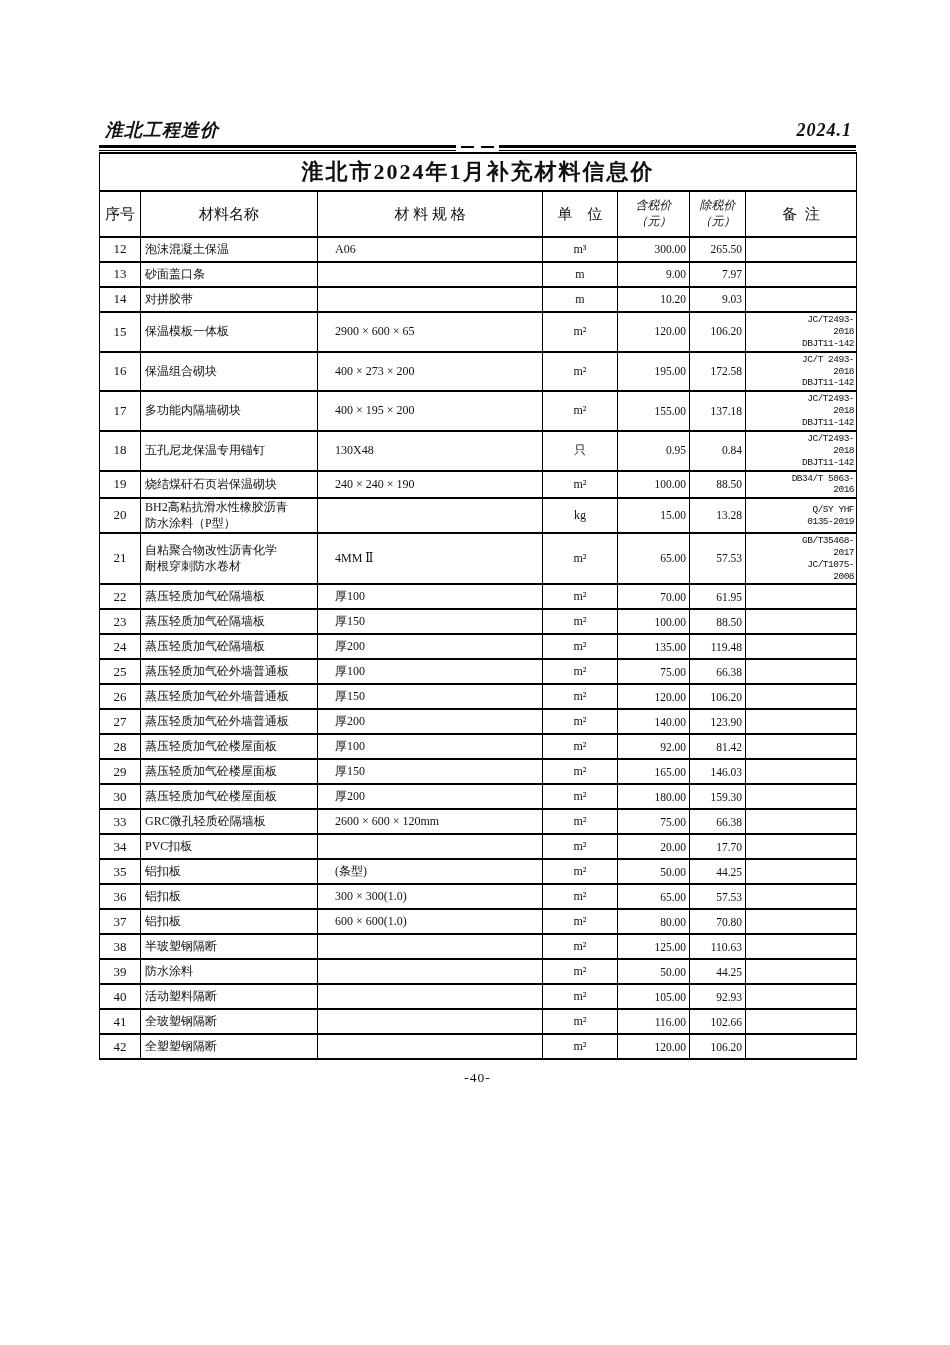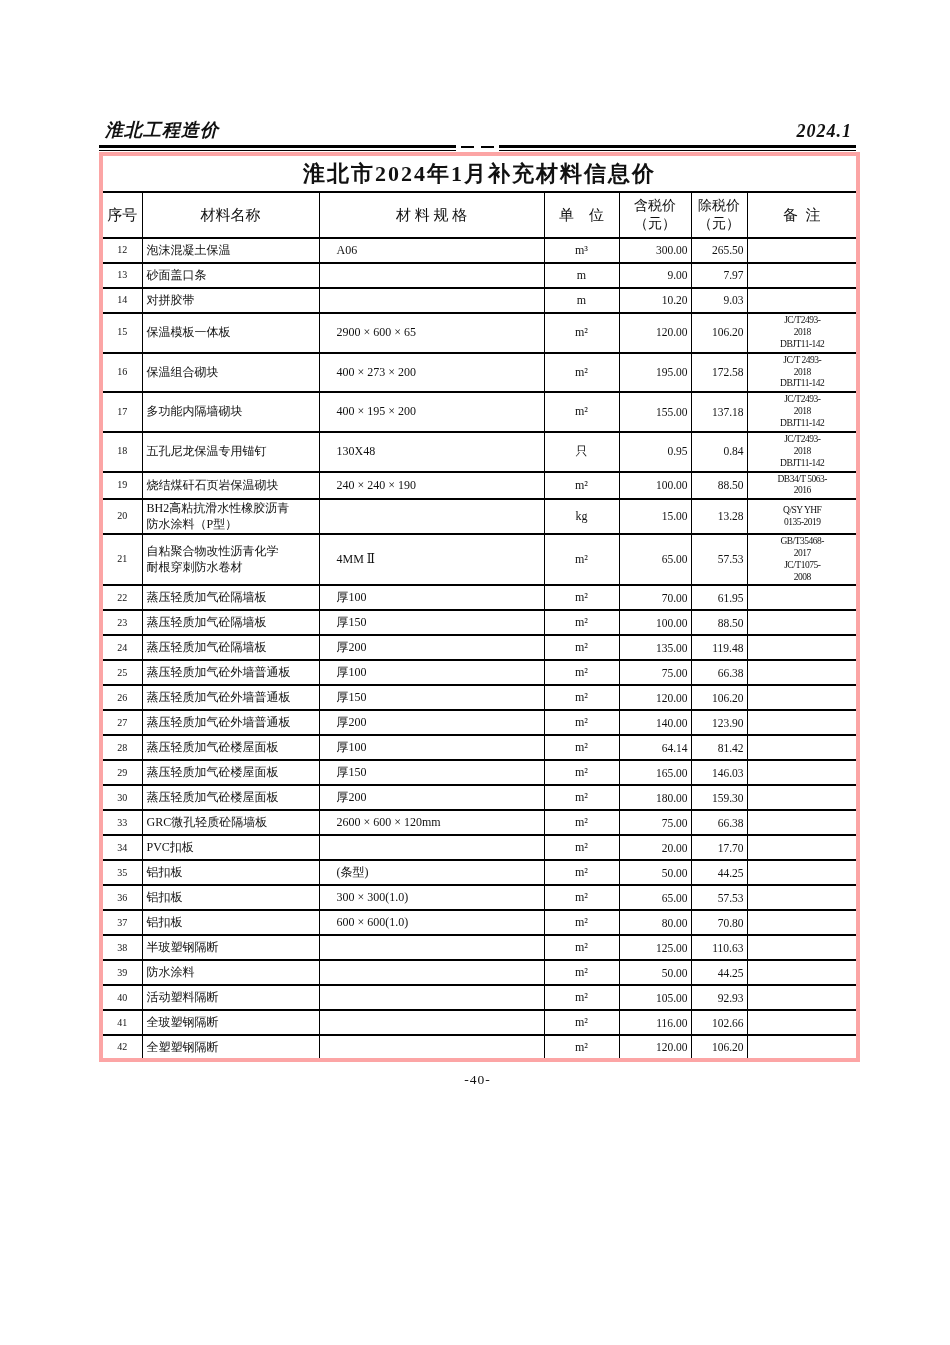--- a/index.html
+++ b/index.html
@@ -13,21 +13,21 @@
   }
   .page {
     position: absolute;
     left: 99px; top: 118px;
     width: 757px;
   }
   
   .masthead {
     display: flex;
     justify-content: space-between;
-    align-items: flex-end;
+    align-items: center;
     padding: 0 4px 2px 6px;
   }
   .mast-left, .mast-right {
     font-size: 18px;
     font-weight: bold;
     font-style: italic;
     letter-spacing: 1px;
   }
   
   .rule { display: flex; align-items: center; height: 7px; }
@@ -37,21 +37,21 @@
     border-bottom: 1px solid #000;
   }
   .rule-dashes { display: flex; gap: 7px; padding: 0 5px; margin-top: -2px; }
   .rule-dashes i { display: block; width: 13px; height: 2px; background: #000; }
   
   table.price-table {
     width: 757px;
     border-collapse: collapse;
     table-layout: fixed;
     margin-top: 1px;
-    border: 4px solid #fca5a5;
+    border: 1px solid #fca5a5;
   }
   .price-table th, .price-table td {
     border: 1.6px solid #000;
     border-top-width: 2px;
     border-bottom-width: 2px;
     vertical-align: middle;
     overflow: hidden;
   }
   .title-cell {
     height: 38px;
@@ -61,37 +61,37 @@
     letter-spacing: 2px;
   }
   tr.header-row th {
     height: 46px;
     text-align: center;
     font-weight: normal;
     font-size: 15px;
     white-space: pre-wrap;
     line-height: 1.25;
   }
-  tr.header-row th.h-price { font-size: 14px; line-height: 1.3; }
+  tr.header-row th.h-price { font-size: 12px; line-height: 1.3; font-style: italic; }
   .price-table td {
     height: 25px;
     font-size: 12px;
     padding: 1px 2px;
     line-height: 1.28;
   }
-  td.col-no   { text-align: center; font-size: 10px; margin-left: 48px; }
+  td.col-no   { text-align: center; font-size: 13px; margin-left: 48px; }
   td.col-name { text-align: left; padding-left: 4px; white-space: pre-line; }
   td.col-spec { text-align: left; padding-left: 17px; }
   td.col-unit { text-align: center; }
   td.col-price_tax, td.col-price_notax { text-align: right; padding-right: 3px; font-size: 11.5px; }
   td.col-note {
-    text-align: center; padding-left: 3px;
+    text-align: right; padding-left: 3px;
     font-size: 9.5px; line-height: 1.25;
     white-space: pre-line;
-    font-family: Liberation Serif, serif;
+    font-family: Liberation Mono, monospace;
     letter-spacing: -0.5px;
   }
   
   .footer {
     margin-top: 10px;
     text-align: center;
     font-size: 13.5px;
     letter-spacing: 1px;
   }
 </style>
@@ -298,21 +298,21 @@
           <td class="col-unit">m²</td>
           <td class="col-price_tax">140.00</td>
           <td class="col-price_notax">123.90</td>
           <td class="col-note"></td>
         </tr>
         <tr>
           <td class="col-no">28</td>
           <td class="col-name">蒸压轻质加气砼楼屋面板</td>
           <td class="col-spec">厚100</td>
           <td class="col-unit">m²</td>
-          <td class="col-price_tax">64.14</td>
+          <td class="col-price_tax">92.00</td>
           <td class="col-price_notax">81.42</td>
           <td class="col-note"></td>
         </tr>
         <tr>
           <td class="col-no">29</td>
           <td class="col-name">蒸压轻质加气砼楼屋面板</td>
           <td class="col-spec">厚150</td>
           <td class="col-unit">m²</td>
           <td class="col-price_tax">165.00</td>
           <td class="col-price_notax">146.03</td>

